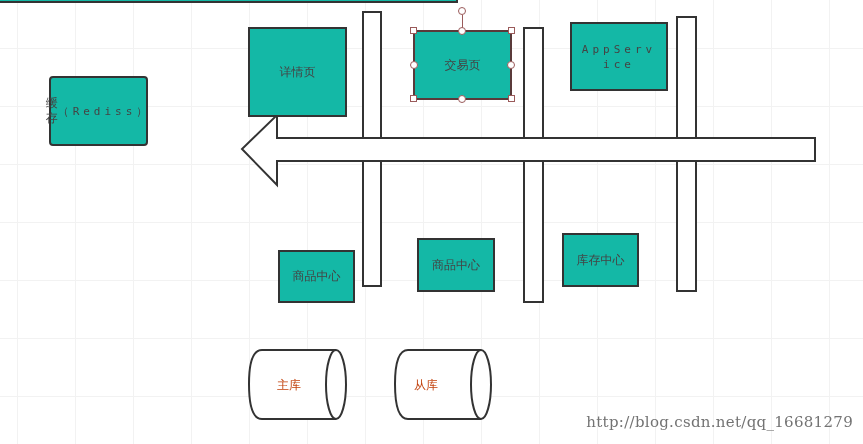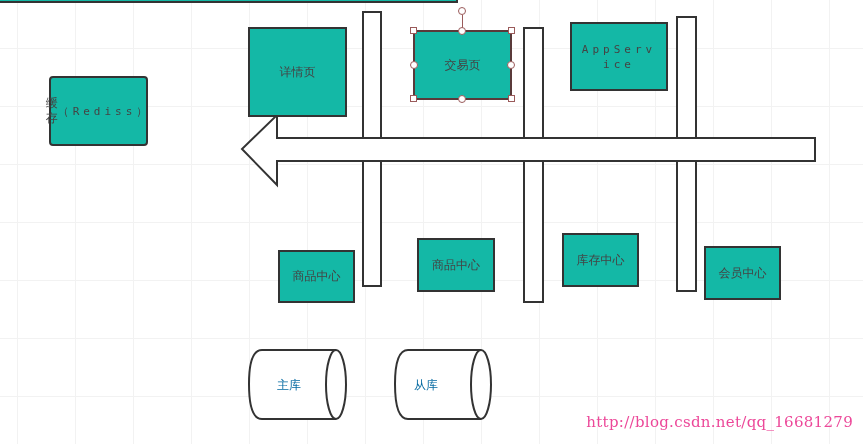--- a/index.html
+++ b/index.html
@@ -30,26 +30,26 @@
   .handle-sq {
     position: absolute; width: 7px; height: 7px; box-sizing: border-box;
     border: 1px solid #9a5a5a; background: #ffffff;
   }
   .handle-ci {
     position: absolute; width: 8px; height: 8px; box-sizing: border-box;
     border: 1px solid #9a5a5a; background: #ffffff; border-radius: 50%;
   }
   .rot-line { position: absolute; width: 1px; background: #9a5a5a; }
   .cyl-label {
-    position: absolute; color: #0369a1; font-size: 12px;
+    position: absolute; color: #c2410c; font-size: 12px;
     display: flex; align-items: center; justify-content: center;
   }
   .watermark {
     position: absolute; right: 10px; top: 413px;
-    font-family: "DejaVu Serif", serif; font-size: 15px; color: #ec4899;
+    font-family: "DejaVu Serif", serif; font-size: 15px; color: #737373;
     letter-spacing: 0.3px;
   }
   svg { position: absolute; left: 0; top: 0; overflow: visible; }
 </style>
 </head>
 <body>
 
 <div class="canvas">
 
   <div class="box" style="left:-2px; top:-30px; width:460px; height:33px;"></div>
@@ -100,23 +100,20 @@
 
   <div class="box" style="left:278px; top:250px; width:77px; height:53px;">
     <span>商品中心</span>
   </div>
   <div class="box" style="left:417px; top:238px; width:78px; height:54px;">
     <span>商品中心</span>
   </div>
   <div class="box" style="left:562px; top:233px; width:77px; height:54px;">
     <span>库存中心</span>
   </div>
-  <div class="box" style="left:704px; top:246px; width:77px; height:54px;">
-    <span>会员中心</span>
-  </div>
 
   <svg width="863" height="444">
     <g>
       <path d="M336 350 L262 350 Q249 350 249 384 Q249 419 262 419 L336 419" fill="#ffffff" stroke="#333333" stroke-width="2"></path>
       <ellipse cx="336" cy="384.5" rx="10" ry="34.5" fill="#ffffff" stroke="#333333" stroke-width="2"></ellipse>
     </g>
     <g>
       <path d="M481 350 L408 350 Q395 350 395 384 Q395 419 408 419 L481 419" fill="#ffffff" stroke="#333333" stroke-width="2"></path>
       <ellipse cx="481" cy="384.5" rx="10" ry="34.5" fill="#ffffff" stroke="#333333" stroke-width="2"></ellipse>
     </g>

